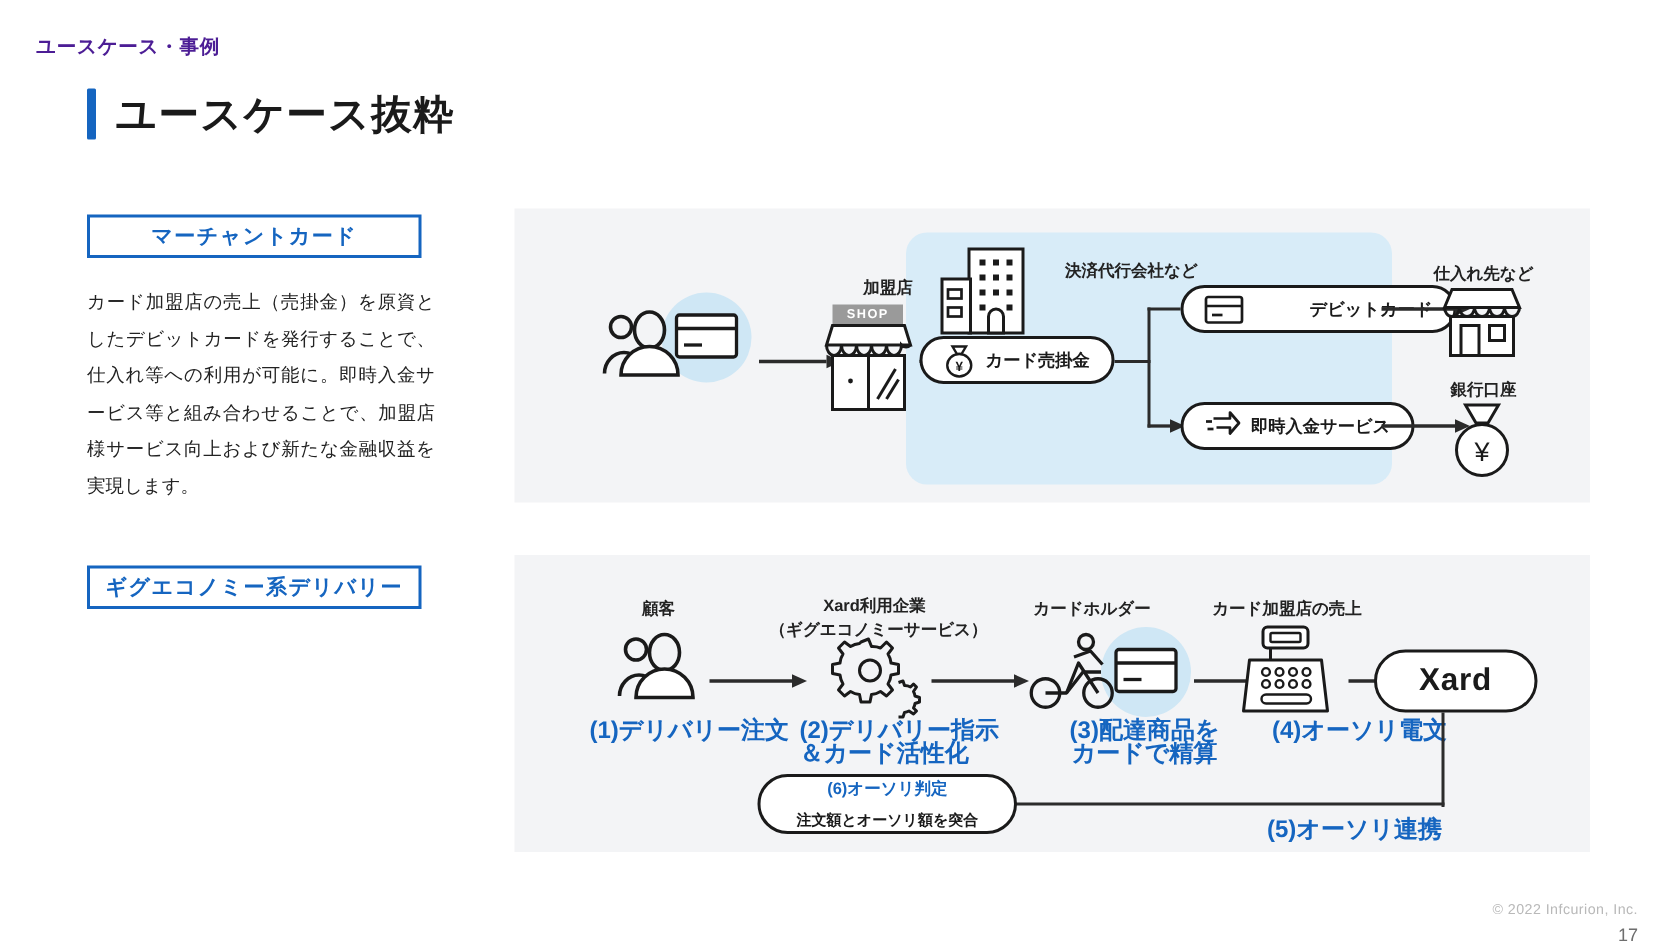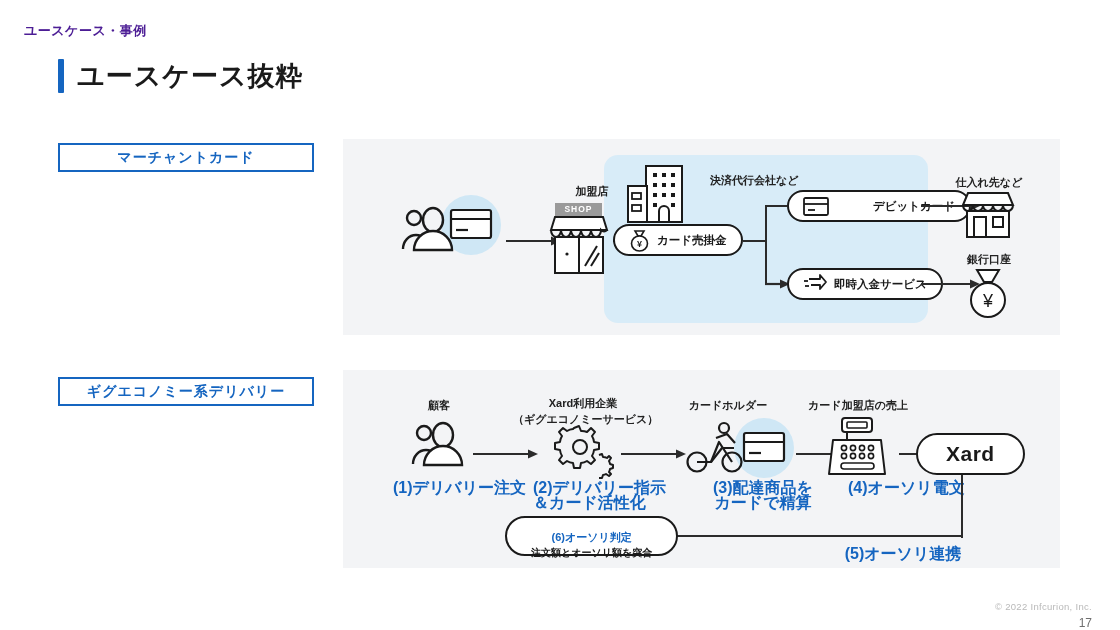--- a/index.html
+++ b/index.html
@@ -19,21 +19,21 @@
   }
   .title-wrap {
     position: absolute; left: 58px; top: 58px;
     display: flex; align-items: center; gap: 13px;
   }
   .title-bar { width: 6px; height: 34px; background: #1565c0; border-radius: 1px; }
   .title-text { font-size: 27px; font-weight: bold; color: #1a1a1a; letter-spacing: 1px; }
 
   
   .sec-head {
-    position: absolute; left: 58px; width: 256px; height: 29px;
+    position: absolute; left: 58px; width: 223px; height: 29px;
     border: 2px solid #1565c0; background: #ffffff;
     display: flex; align-items: center; justify-content: center;
     font-size: 14px; font-weight: bold; color: #1565c0; letter-spacing: 1px;
   }
   .sec-head.s1 { top: 143px; }
   .sec-head.s2 { top: 377px; }
   .sec-body {
     position: absolute; left: 58px; width: 232px;
     font-size: 12.3px; line-height: 2.0; color: #222; text-align: justify;
   }
@@ -62,21 +62,21 @@
     border-radius: 40px; display: flex; align-items: center; gap: 7px;
     padding: 0 14px; height: 32px; font-size: 11.5px; font-weight: bold; color: #1a1a1a;
     white-space: nowrap;
   }
   .pill.xard {
     justify-content: center; height: 42px; font-size: 21px; letter-spacing: 0.5px;
     border-width: 2.5px; padding: 0 28px;
   }
   .pill.two-line {
     flex-direction: column; gap: 1px; height: 40px; justify-content: space-between;
-    padding: 12px 24px;
+    padding: 0 24px;
   }
   .pill.two-line .l1 { font-size: 11px; color: #1565c0; font-weight: bold; }
   .pill.two-line .l2 { font-size: 10px; color: #1a1a1a; font-weight: bold; }
 
   .halo {
     position: absolute; border-radius: 50%; background: #cfe7f5;
   }
   .line { position: absolute; background: #2b2b2b; }
   svg { display: block; overflow: visible; }
 
@@ -95,20 +95,21 @@
 
 <div class="slide">
 
   <div class="eyebrow">ユースケース・事例</div>
   <div class="title-wrap">
     <div class="title-bar"></div>
     <div class="title-text">ユースケース抜粋</div>
   </div>
 
   <div class="sec-head s1">マーチャントカード</div>
+  <div class="sec-body s1">カード加盟店の売上（売掛金）を原資としたデビットカードを発行することで、仕入れ等への利用が可能に。即時入金サービス等と組み合わせることで、加盟店様サービス向上および新たな金融収益を実現します。</div>
 
   <div class="sec-head s2">ギグエコノミー系デリバリー</div>
 
   <div class="panel p1">
 
     <div class="blue-band"></div>
 
     <div class="halo" style="left:98px; top:56px; width:60px; height:60px;"></div>
     <svg class="node" style="left:58px; top:68px;" width="56" height="46" viewBox="0 0 56 46">
       <circle cx="13" cy="11" r="7" fill="none" stroke="#1a1a1a" stroke-width="2.4"></circle>

